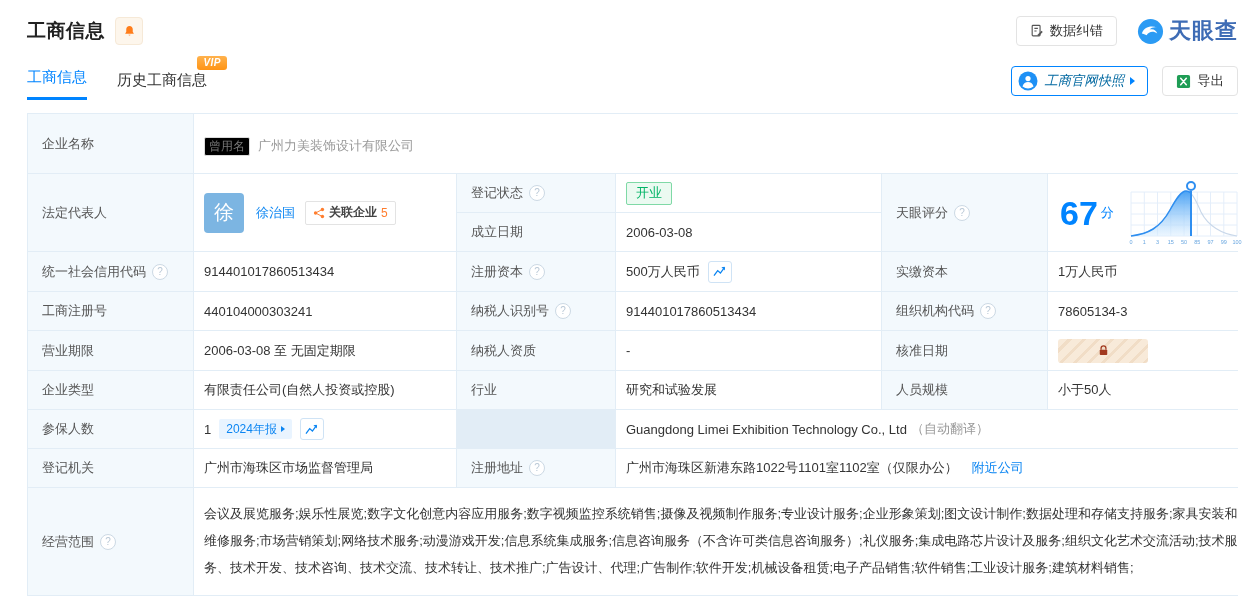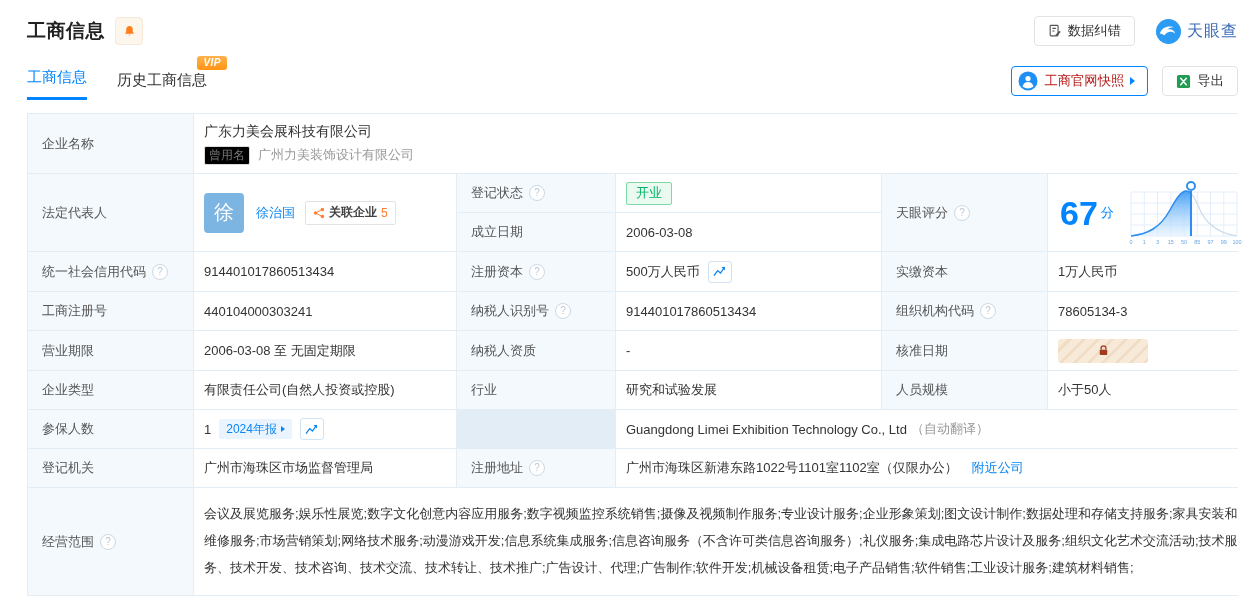--- a/index.html
+++ b/index.html
@@ -6,27 +6,27 @@
   body{width:1250px;height:603px;overflow:hidden;font-family:"Liberation Sans","DejaVu Sans",sans-serif;color:#333;font-size:13px;position:relative;}
   .page{position:absolute;left:27px;right:12px;top:0;}
   
   .hrow1{display:flex;align-items:center;margin-top:16px;height:30px;}
   .title{font-size:19px;font-weight:bold;color:#222;letter-spacing:.5px;}
   .bell-badge{width:26px;height:26px;margin-left:10px;background:#fdf6ec;border:1px solid #f6e9d7;border-radius:4px;display:flex;align-items:center;justify-content:center;cursor:pointer;}
   .spacer{flex:1;}
   .btn{display:inline-flex;align-items:center;height:30px;border:1px solid #e3e3e3;border-radius:4px;padding:0 13px;background:#fff;color:#333;cursor:pointer;box-sizing:border-box;white-space:nowrap;}
   .btn .ic{margin-right:6px;display:inline-flex;}
   .logo{display:flex;align-items:center;margin-left:20px;cursor:pointer;}
-  .logo-text{font-size:16px;font-weight:normal;color:#3e6cb5;margin-left:5px;letter-spacing:1px;}
+  .logo-text{font-size:22px;font-weight:bold;color:#3e6cb5;margin-left:5px;letter-spacing:1px;}
   .hrow2{display:flex;align-items:flex-end;margin-top:20px;height:34px;}
   .tab{font-size:15px;padding-bottom:10px;cursor:pointer;position:relative;}
   .tab.active{color:#0084ff;border-bottom:3px solid #0084ff;font-weight:500;}
   .tab.plain{color:#333;margin-left:30px;}
   .vip{position:absolute;top:-15px;right:-20px;background:linear-gradient(180deg,#ffb24d,#ff9415);color:#fff;font-size:10px;font-weight:bold;font-style:italic;padding:1px 6px 2px;border-radius:3px;letter-spacing:.5px;}
-  .btn.blue{border-color:#0084ff;color:#b91c1c;padding:0 12px 0 6px;}
+  .btn.blue{border-color:#0084ff;color:#0369a1;padding:0 12px 0 6px;font-style:italic;}
   .tri-r{width:0;height:0;border-top:4px solid transparent;border-bottom:4px solid transparent;border-left:5px solid #0084ff;display:inline-block;margin-left:6px;}
   
   .tbl{margin-top:13px;display:grid;grid-template-columns:165px 262px 158px 265px 165px 1fr;grid-template-rows:59px 38px 38px 39px 38px 39px 38px 38px 38px 107px;gap:1px;background:#e2edf6;border:1px solid #e2edf6;}
   .lb,.vl{display:flex;align-items:center;box-sizing:border-box;}
   .lb{background:#f3f9fd;color:#555;padding:0 10px 0 14px;}
   .vl{background:#fff;padding:0 10px;}
   .q{width:14px;height:14px;min-width:14px;border:1px solid #ccd9e4;border-radius:50%;color:#b9c8d6;font-size:10px;line-height:13px;text-align:center;display:inline-block;margin-left:6px;cursor:pointer;background:#fff;}
   a.lnk{color:#0b85f2;text-decoration:none;cursor:pointer;}
   .gray{color:#999;}
   .name-cell{flex-direction:column;align-items:flex-start;justify-content:center;}
@@ -111,21 +111,20 @@
           </svg>
       </span>
       <span>导出</span>
     </button>
   </div>
 
   <div class="tbl">
 
     <div class="lb" style="grid-area:1/1">企业名称</div>
     <div class="vl name-cell" style="grid-area:1/2/2/7">
-      <span class="cname">广东力美会展科技有限公司</span>
       <span class="former">
         <span class="tag">曾用名</span>
         <span class="fname">广州力美装饰设计有限公司</span>
       </span>
     </div>
 
     <div class="lb" style="grid-area:2/1/4/2">法定代表人</div>
     <div class="vl" style="grid-area:2/2/4/3">
       <span class="avatar">徐</span>
       <a class="lnk rep-name">徐治国</a>

